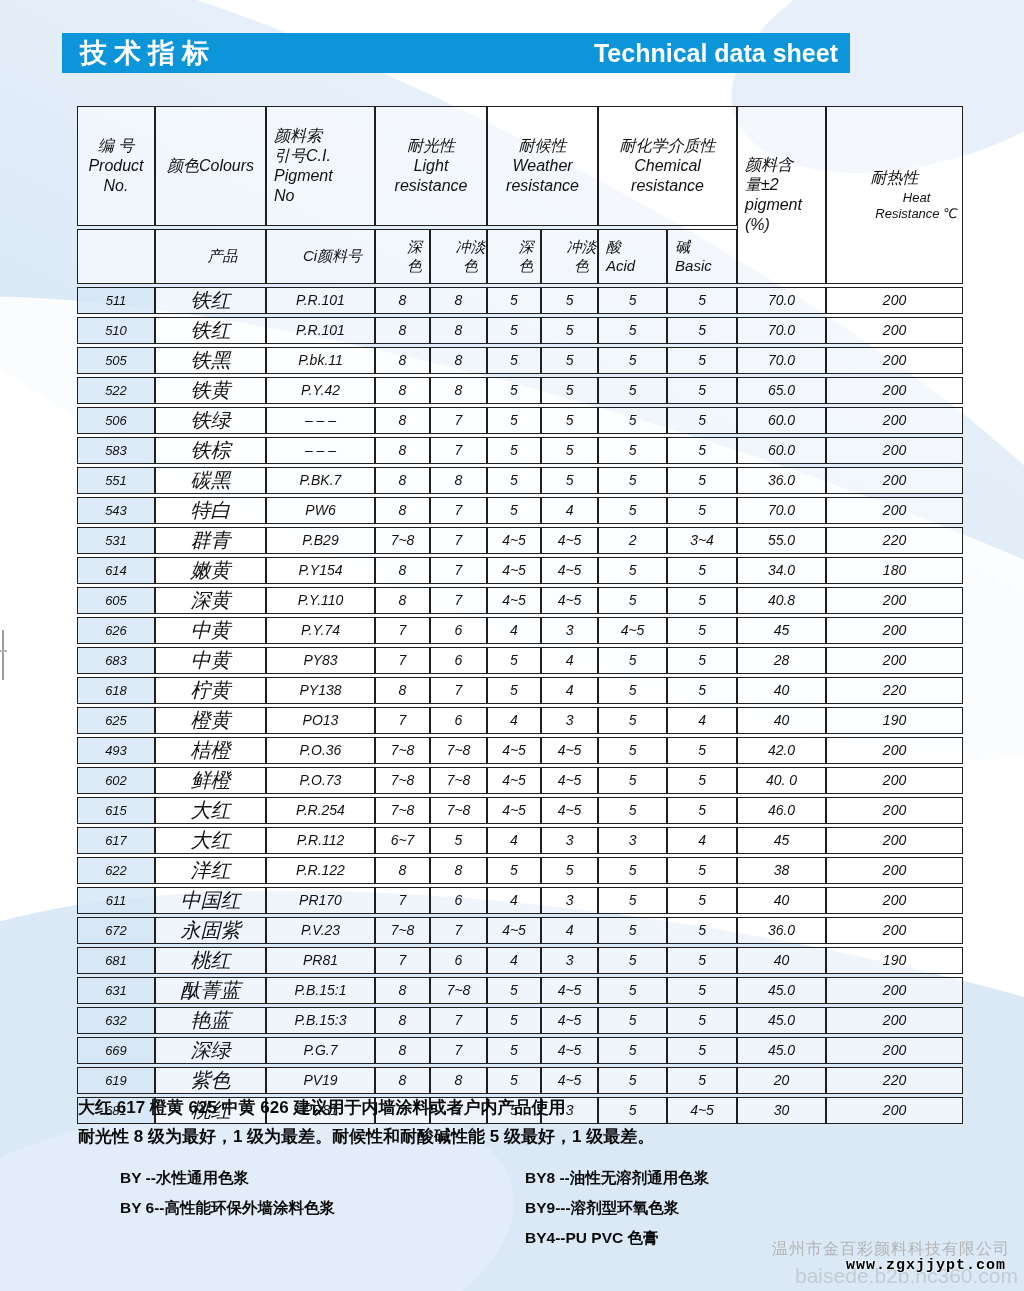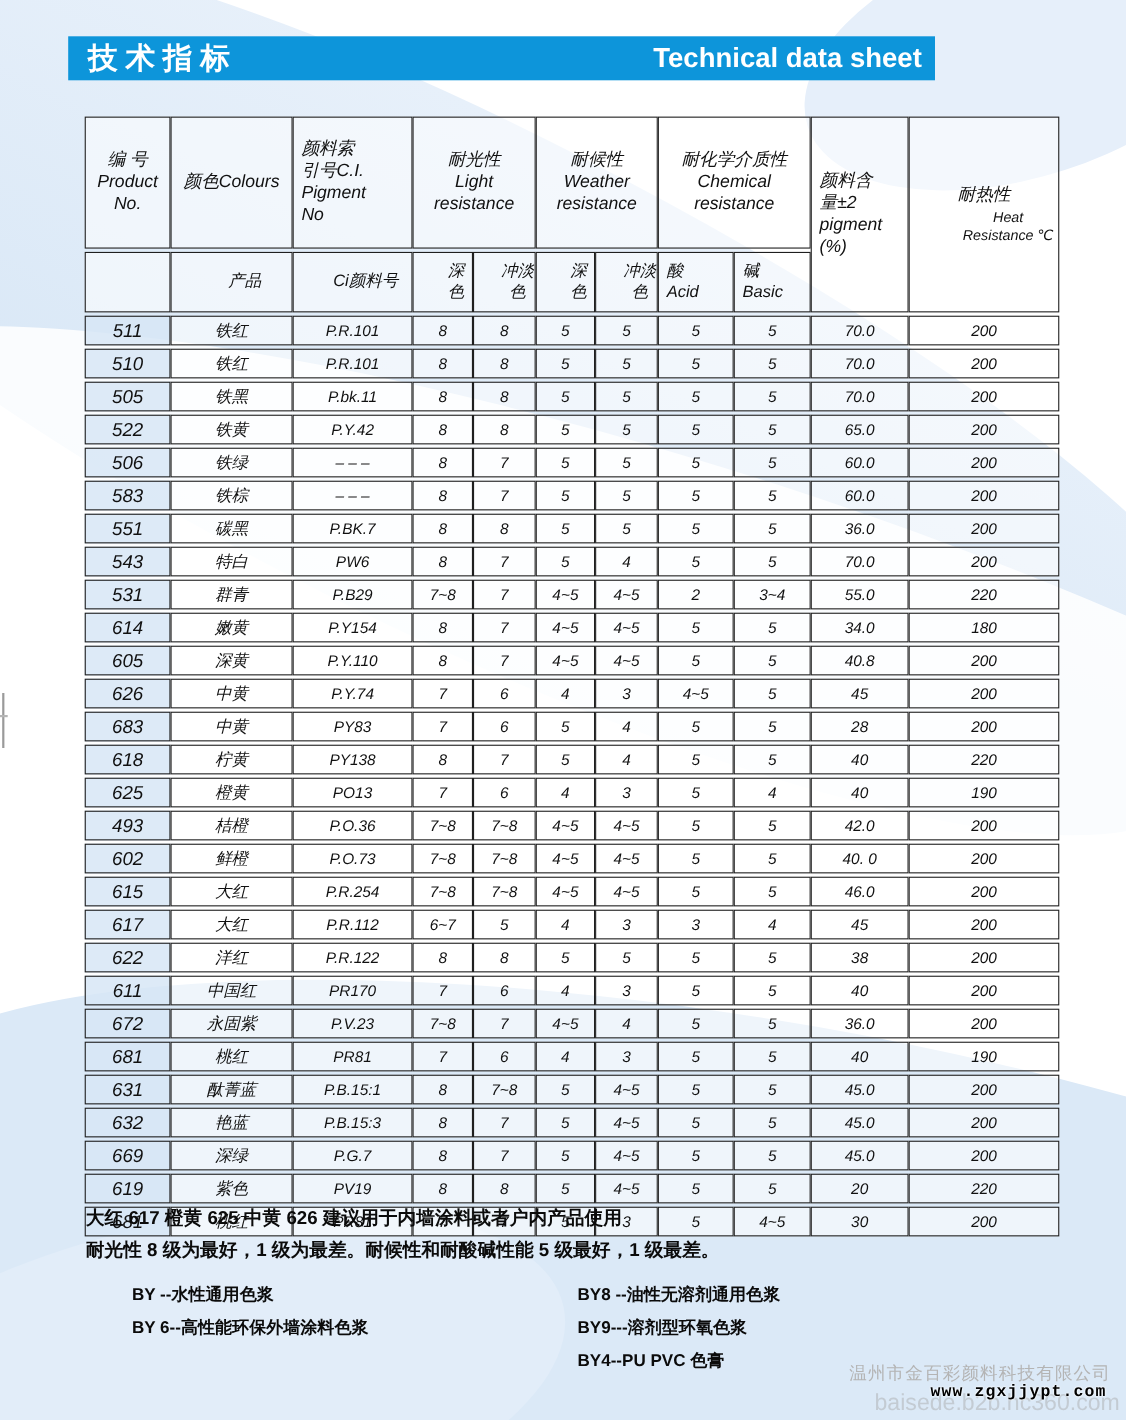--- a/index.html
+++ b/index.html
@@ -52,22 +52,22 @@
     background:rgba(255,255,255,0.55);
     white-space:pre-line;
     padding:0;overflow:hidden;
   }
   thead th{font-weight:normal;font-size:16px;line-height:1.25;}
   .row1 th{height:118px;}
   .row2 th{height:53px;font-size:15px;padding-left:24px;}
   th.left-pad{text-align:left;padding-left:7px;}
   .heat-en{font-size:13px;display:block;margin-top:2px;margin-left:44px;}
   tbody td{height:25px;font-size:14px;line-height:25px;}
-  tbody td.col-first{background:rgba(215,230,246,0.85);font-size:17px;}
-  tbody td.col-colour{font-size:15px;}
+  tbody td.col-first{background:rgba(215,230,246,0.85);font-size:13px;}
+  tbody td.col-colour{font-size:20px;}
 
   .notes{position:absolute;left:78px;top:1093px;z-index:2;font-weight:bold;font-size:17px;line-height:29px;color:#0b0b0b;}
   .legend{position:absolute;left:120px;top:1163px;z-index:2;font-weight:bold;font-size:15.5px;line-height:30px;color:#0b0b0b;}
   .legend-col{position:absolute;top:0;white-space:nowrap;}
   .legend-left{left:0;}
   .legend-right{left:405px;}
 
   .wm-company{position:absolute;right:14px;top:1239px;z-index:2;color:#b4b4b4;font-size:16px;letter-spacing:1px;white-space:nowrap;}
   .wm-url-black{position:absolute;right:18px;top:1257px;z-index:4;color:#000000;font-weight:bold;font-size:15px;letter-spacing:1px;text-shadow:0 0 2px #fff,0 0 2px #fff;white-space:nowrap;font-family:"Liberation Mono","DejaVu Sans Mono",monospace;}
   .wm-url-gray{position:absolute;right:6px;top:1264px;z-index:2;color:#c3cbd3;font-size:21px;white-space:nowrap;}

